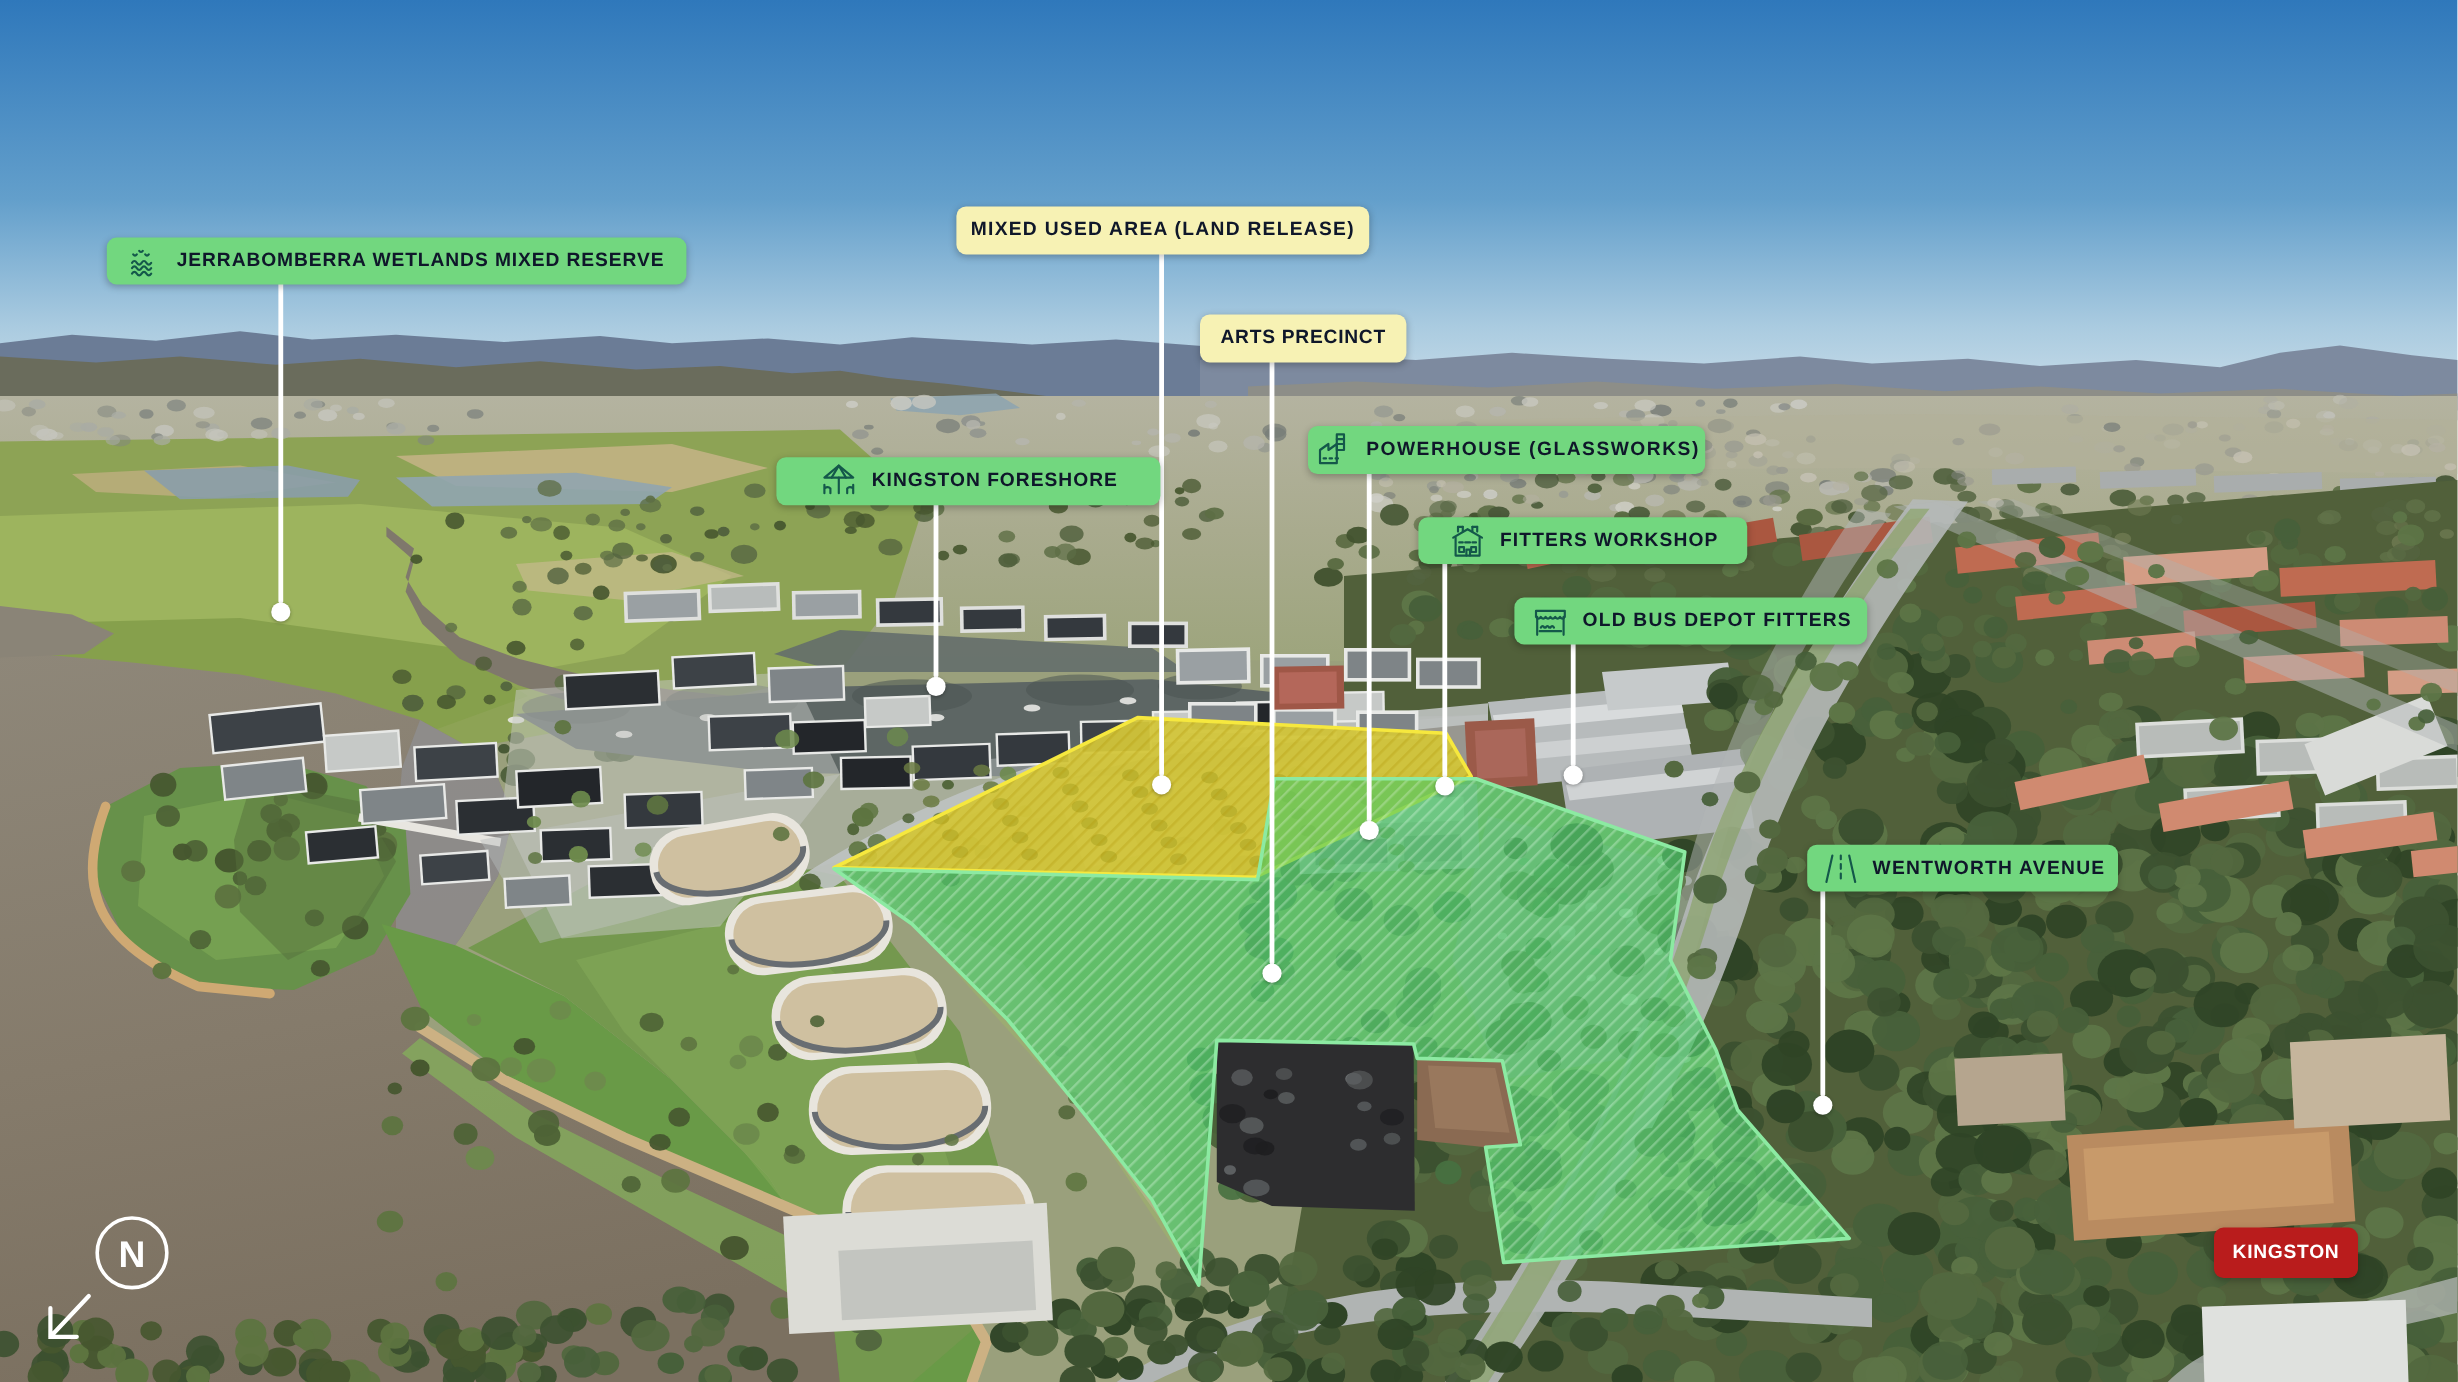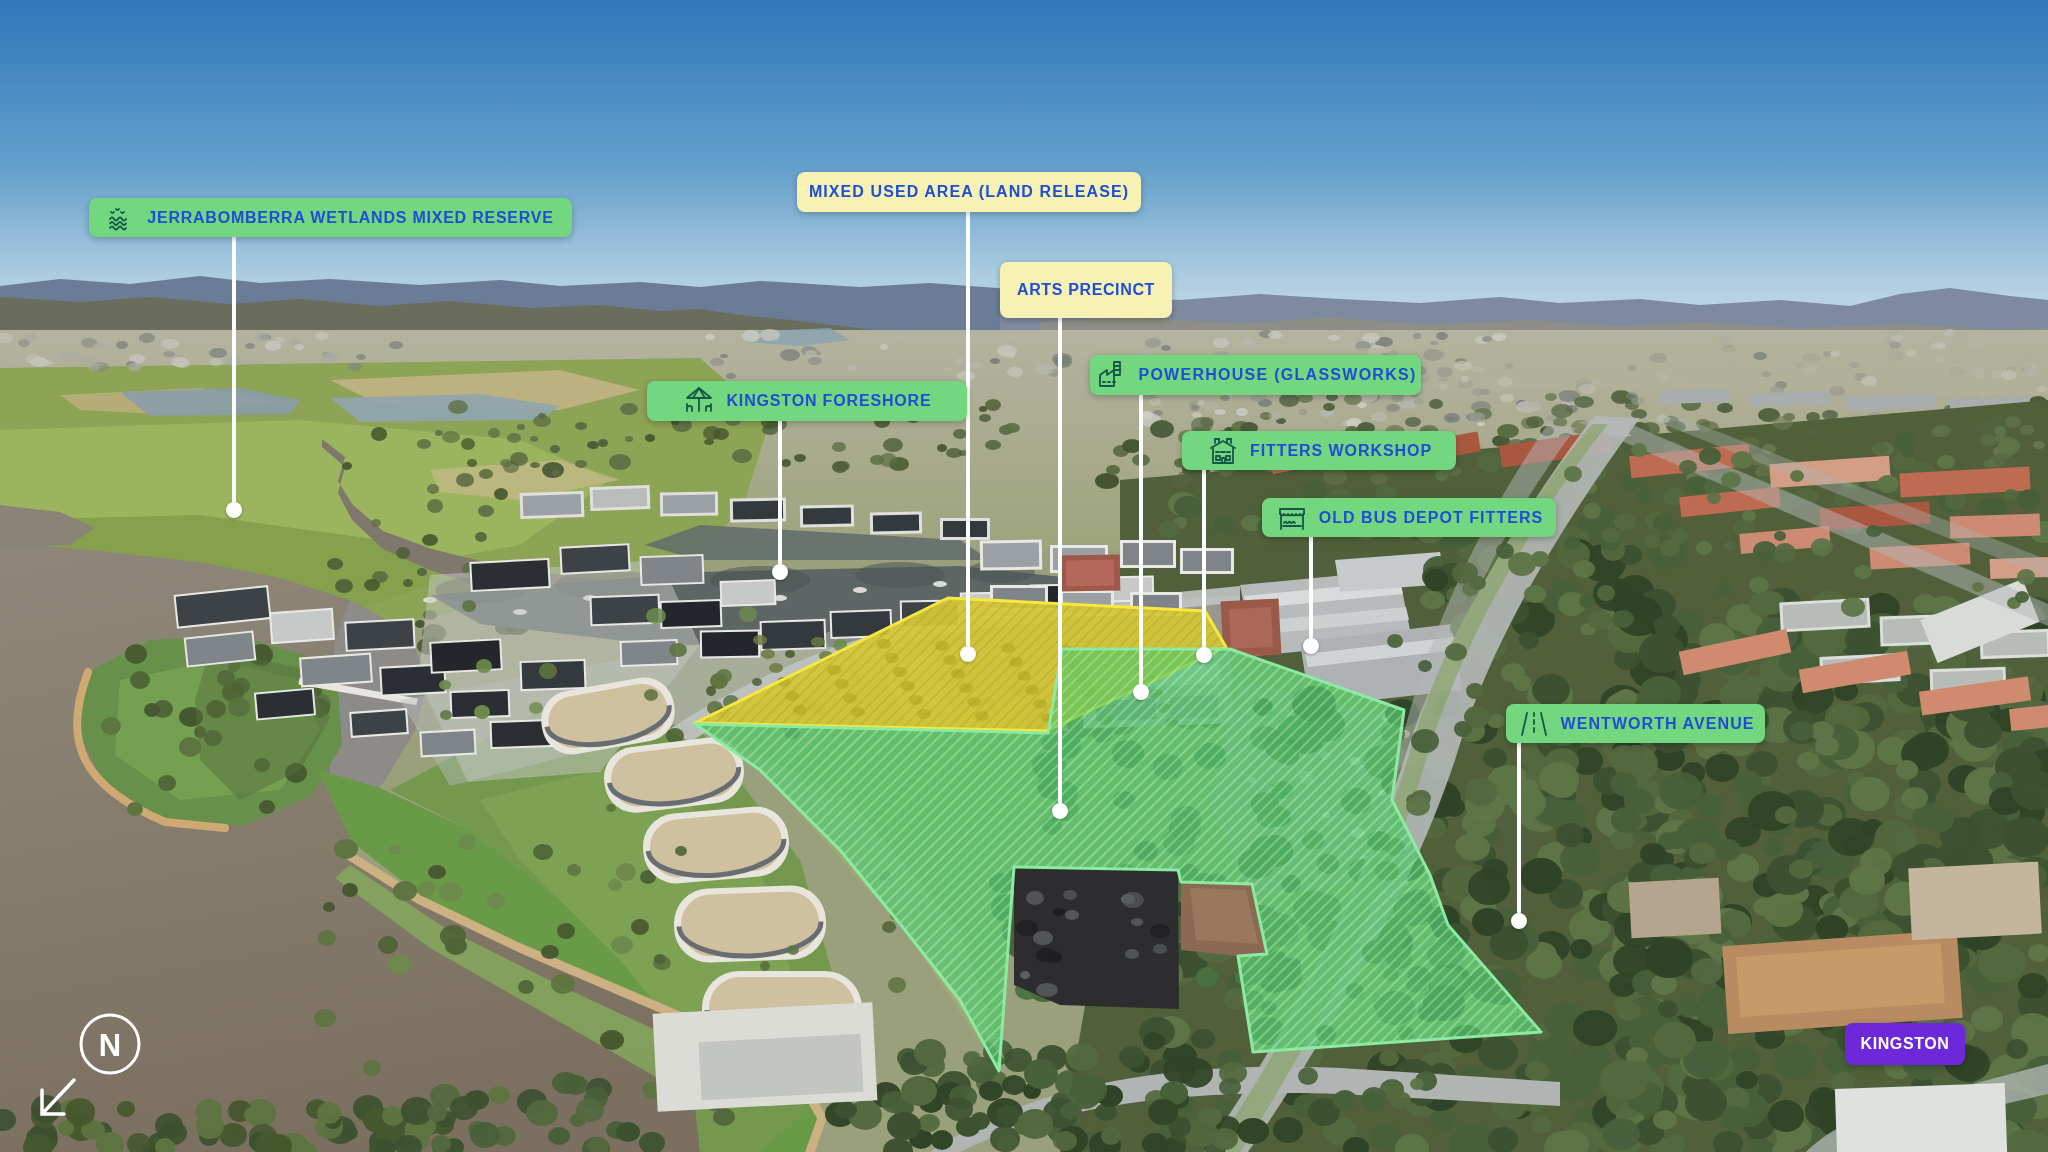--- a/index.html
+++ b/index.html
@@ -1,22 +1,22 @@
 <!DOCTYPE html>
 <html><head><meta charset="utf-8">
 <style>
 html,body{margin:0;padding:0;width:2048px;height:1152px;overflow:hidden}
 #stage{position:relative;width:2048px;height:1152px;font-family:"Liberation Sans",sans-serif}
 #stage>svg.bg{position:absolute;left:0;top:0}
 .badge{position:absolute;border-radius:8px;display:flex;align-items:center;justify-content:center;
  box-shadow:0 2px 6px rgba(0,0,0,0.25)}
 .badge.g{background:#72d77f}
 .badge.y{background:#f7f2b4}
-.badge.k{background:#6d28d9}
-.badge .tx{font-weight:bold;font-size:16px;color:#1d4ed8;white-space:nowrap}
+.badge.k{background:#b91c1c}
+.badge .tx{font-weight:bold;font-size:16px;color:#0f172a;white-space:nowrap}
 .badge.k .tx{color:#ffffff;font-size:16px}
 .badge .ic{display:flex;margin-right:10px}
 .lead{position:absolute;background:#ffffff;border-radius:2px}
 .dot{position:absolute;background:#ffffff;border-radius:50%;box-shadow:0 1px 3px rgba(0,0,0,0.3)}
 .compass{position:absolute;left:30px;top:988px}
 </style></head>
 <body>
 <div id="stage">
 <svg class="bg" width="2048" height="1152" viewBox="0 0 2048 1152" xmlns="http://www.w3.org/2000/svg">
       <defs>
@@ -2157,21 +2157,21 @@
           <path d="M3 16 q2 -3 4 0 q2 3 4 0 q2 -3 4 0 q2 3 4 0"></path>
           <path d="M3 20.5 q2 -3 4 0 q2 3 4 0 q2 -3 4 0 q2 3 4 0"></path>
           <path d="M3 25 q2 -3 4 0 q2 3 4 0 q2 -3 4 0 q2 3 4 0"></path>
         </svg>
       </span>
       <span class="tx" style="letter-spacing:0.77px">JERRABOMBERRA WETLANDS MIXED RESERVE</span>
     </div>
     <div class="badge y" style="left:797px;top:172px;width:344px;height:40px">
       <span class="tx" style="letter-spacing:1.08px">MIXED USED AREA (LAND RELEASE)</span>
     </div>
-    <div class="badge y" style="left:1000px;top:262px;width:172px;height:56px">
+    <div class="badge y" style="left:1000px;top:262px;width:172px;height:40px">
       <span class="tx" style="letter-spacing:0.63px">ARTS PRECINCT</span>
     </div>
     <div class="badge g" style="left:647px;top:381px;width:320px;height:40px">
       <span class="ic">
         <svg width="34" height="34" viewBox="0 0 34 34" fill="none" stroke="#14584a" stroke-width="1.8" stroke-linecap="round" stroke-linejoin="round">
           <path d="M17 4 L5 14 H29 Z"></path>
           <path d="M17 4 L11 14 M17 4 L23 14"></path>
           <path d="M17 14 V27"></path>
           <path d="M5 20 v7 M5 23 q3 -2 5 0 v4"></path>
           <path d="M29 20 v7 M29 23 q-3 -2 -5 0 v4"></path>

